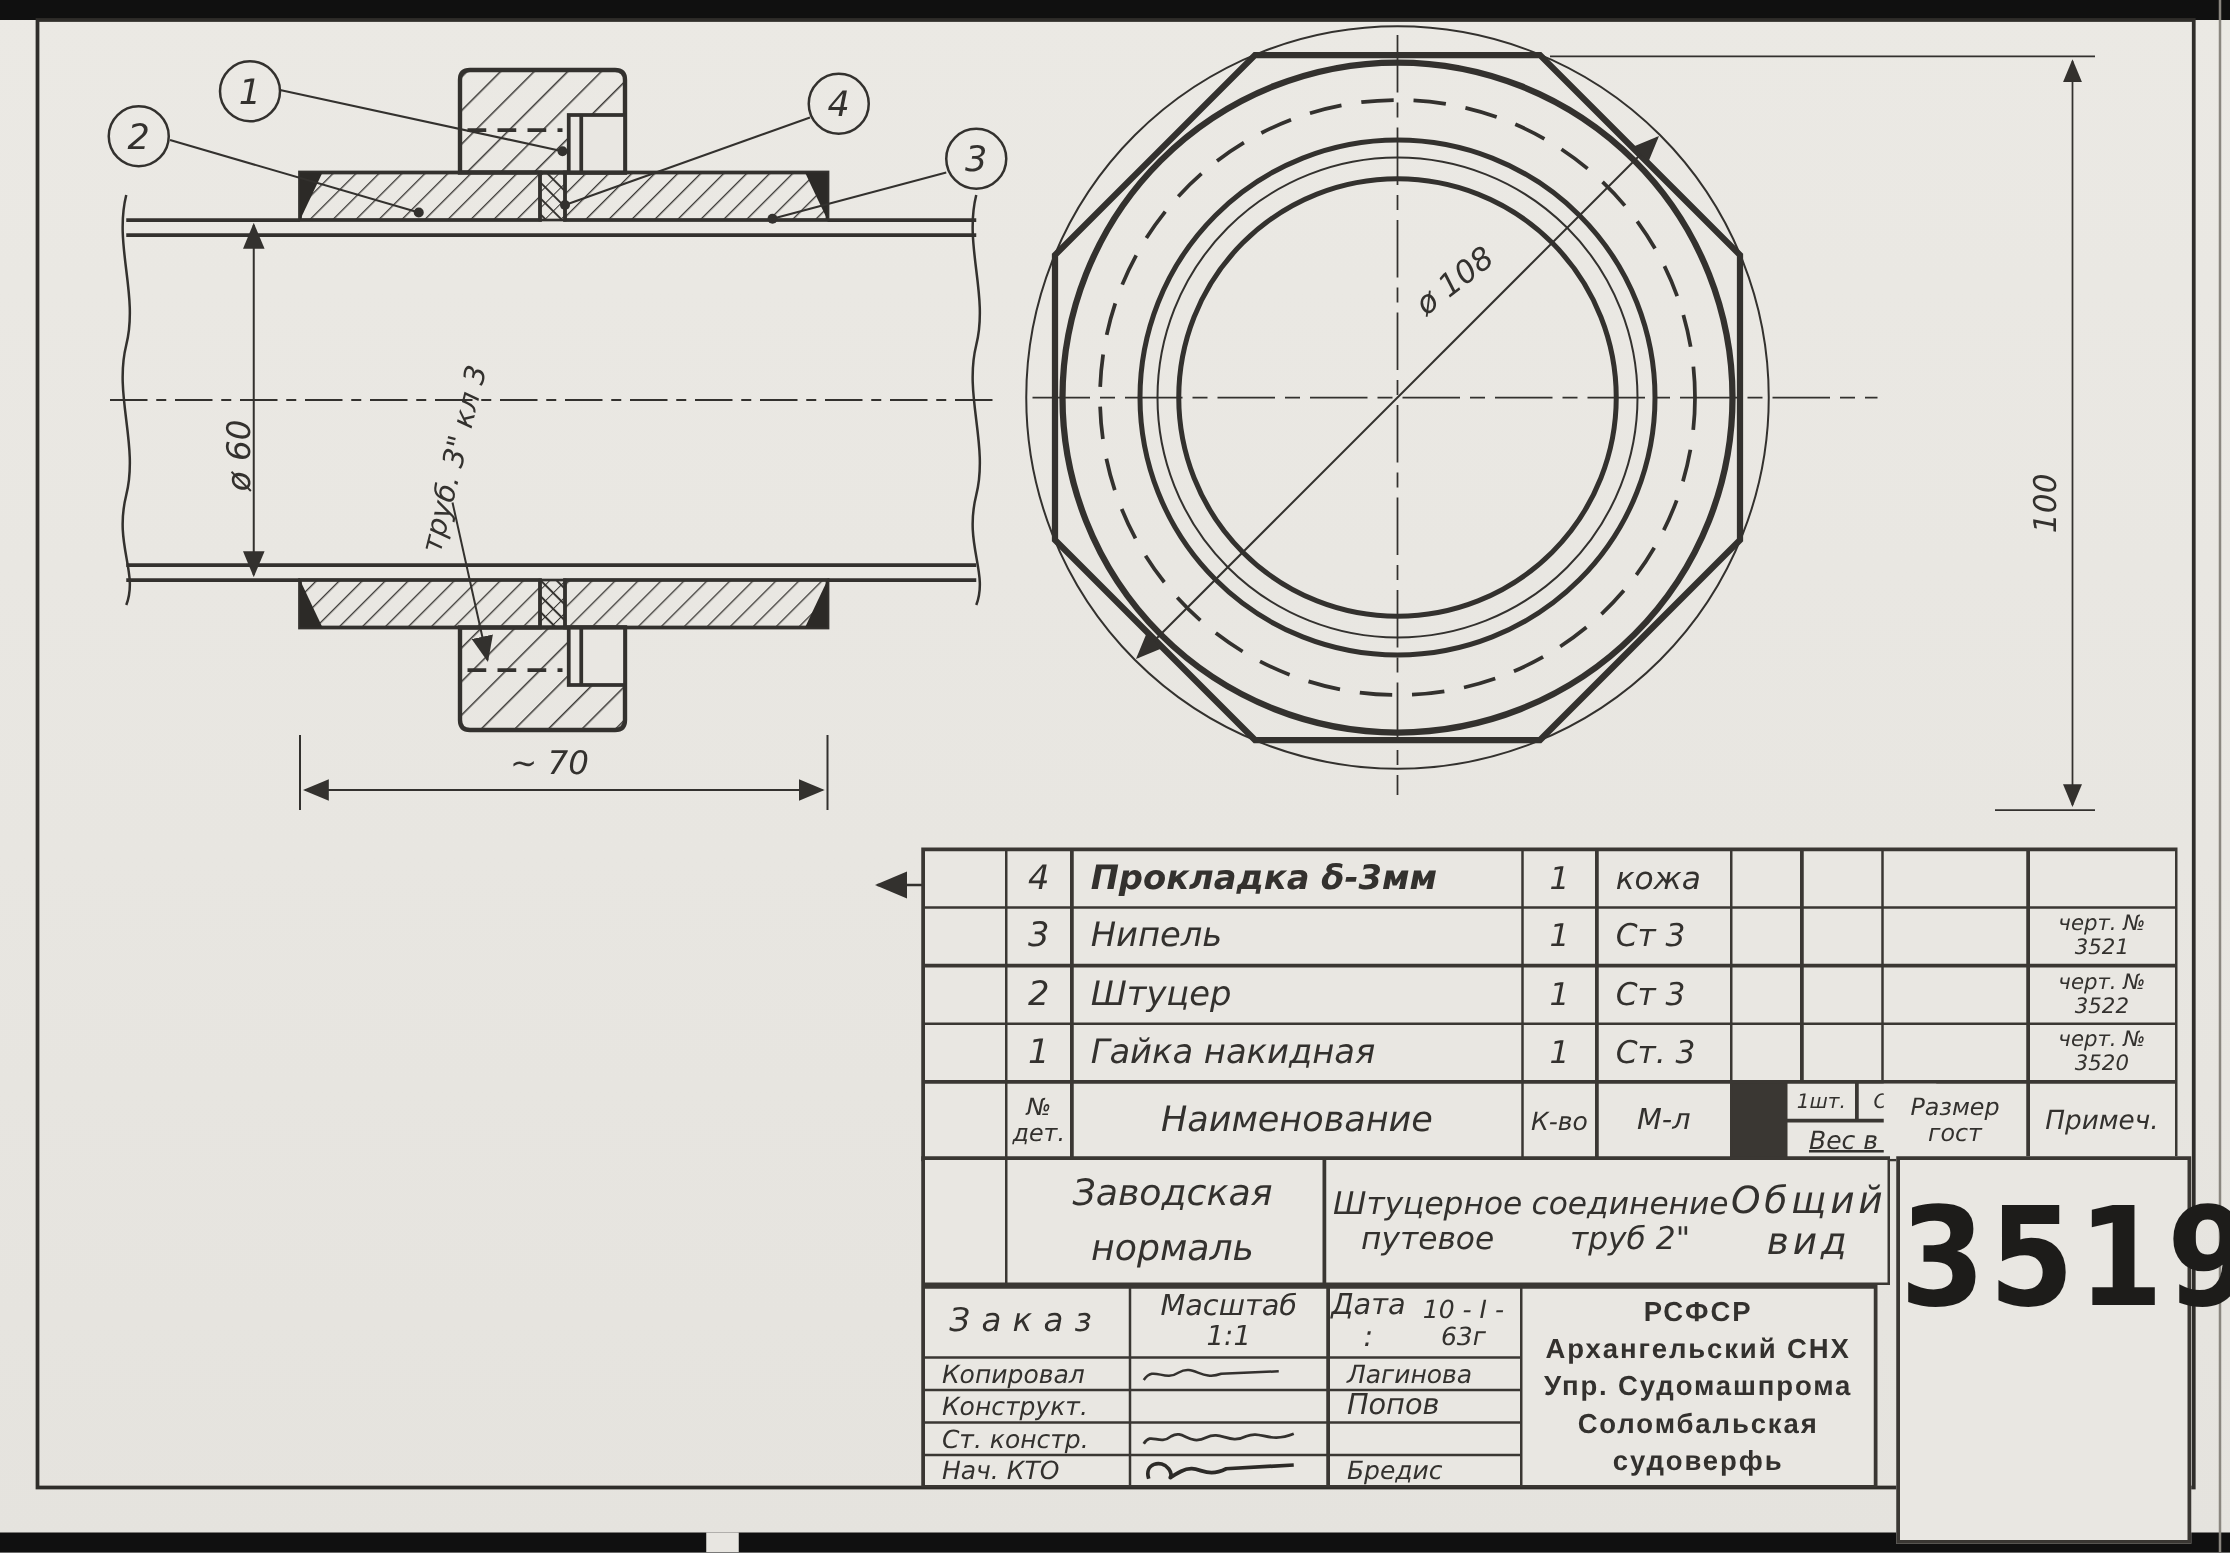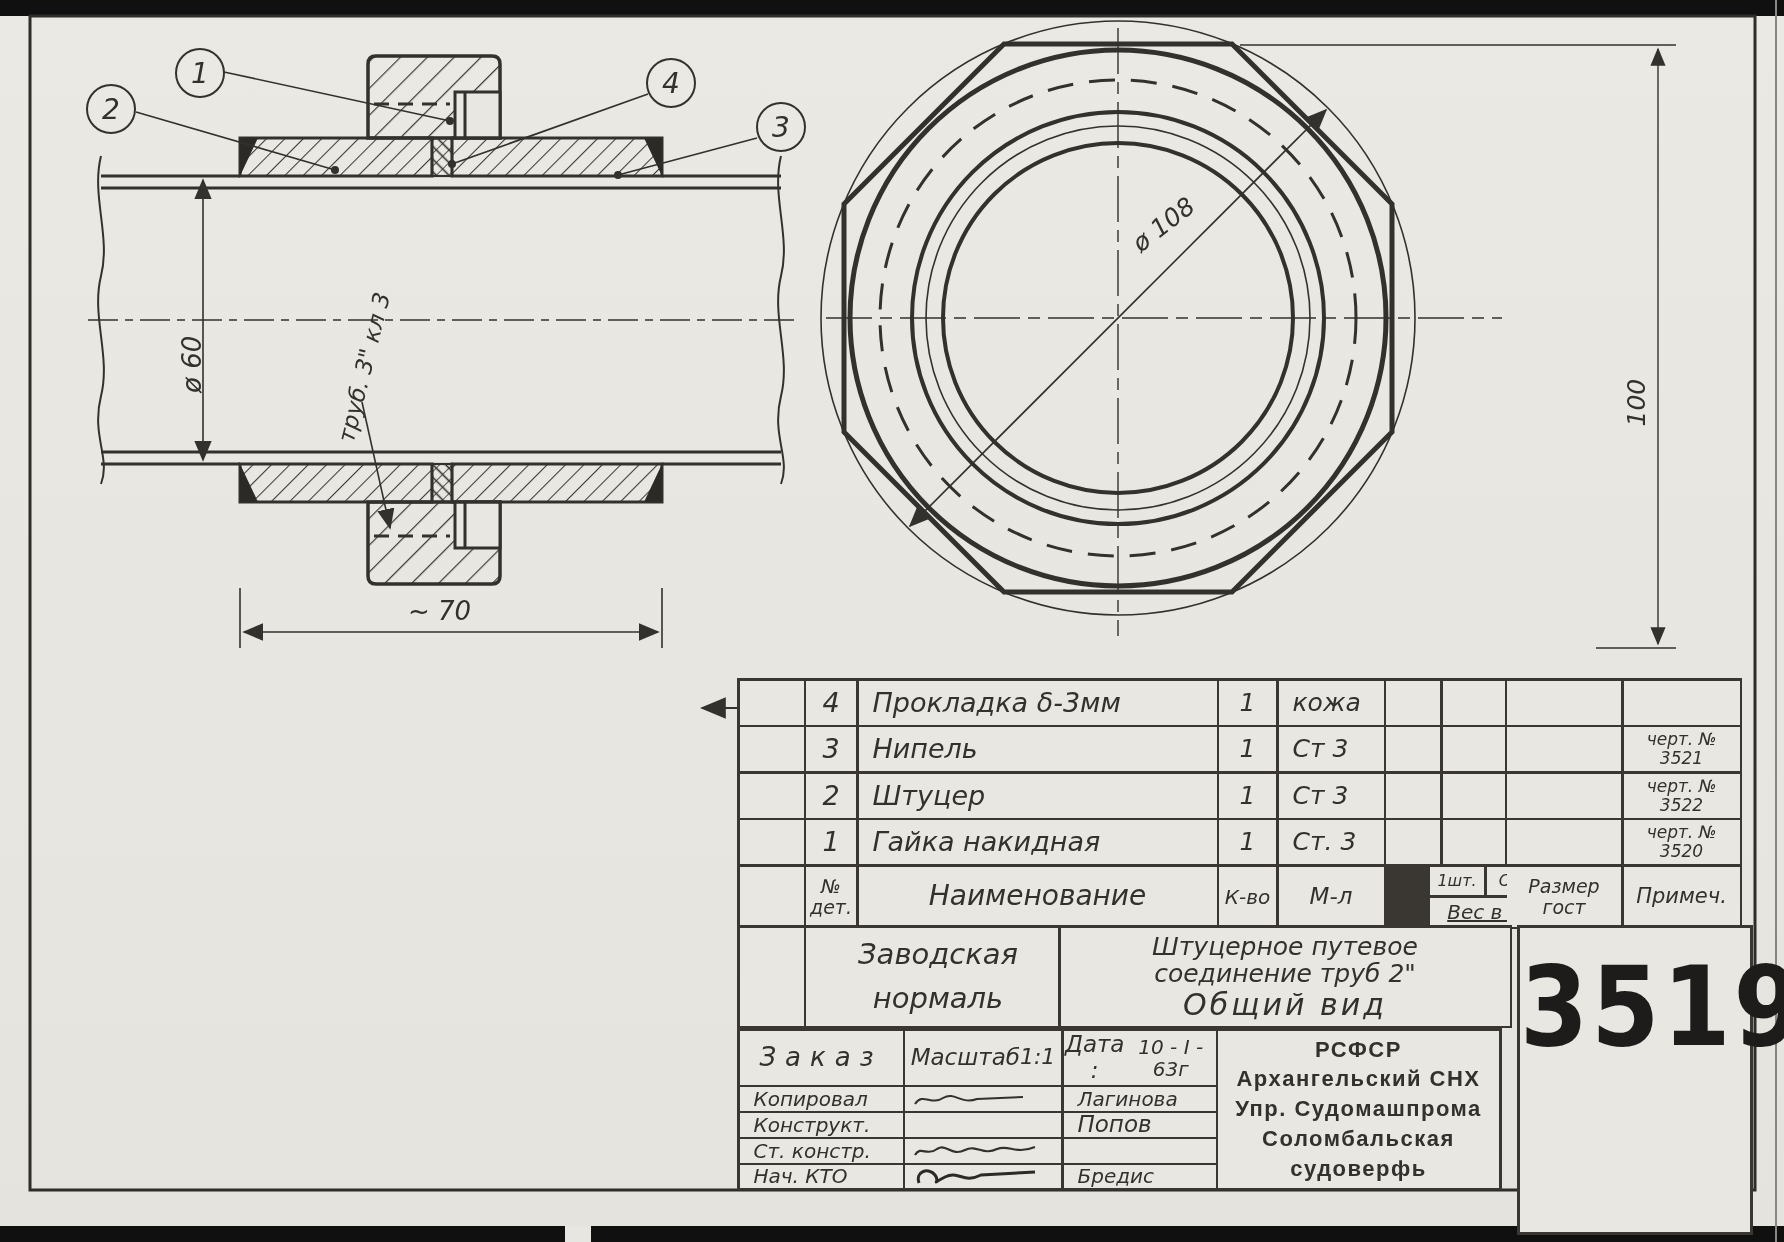--- a/index.html
+++ b/index.html
@@ -153,21 +153,21 @@
   <div class="lbl" style="left:132px;top:318px;width:120px;font-size:26px;transform:rotate(-90deg);transform-origin:center;">ø 60</div>
   <div class="lbl" style="left:262px;top:322px;width:220px;font-size:23px;transform:rotate(-76deg);transform-origin:center;">труб. 3"  кл 3</div>
   <div class="lbl" style="left:408px;top:596px;font-size:26px;">~ 70</div>
   <div class="lbl" style="left:1128px;top:210px;font-size:25px;transform:rotate(-38deg);">ø 108</div>
   <div class="lbl" style="left:1596px;top:372px;width:80px;font-size:25px;transform:rotate(-90deg);transform-origin:center;">100</div>
 
   <div id="parts" class="grid">
 
     <div class="pc"></div>
     <div class="pc hand" style="font-size:27px;">4</div>
-    <div class="pc hand left" style="font-size:27px;">Прокладка  δ-3мм</div>
+    <div class="pc hand left" style="font-size:27px;font-weight:bold;">Прокладка  δ-3мм</div>
     <div class="pc hand" style="font-size:25px;">1</div>
     <div class="pc hand left" style="font-size:25px;">кожа</div>
     <div class="pc"></div>
     <div class="pc"></div>
     <div class="pc"></div>
     <div class="pc hand ml" style="font-size:17px;"></div>
 
     <div class="pc"></div>
     <div class="pc hand" style="font-size:27px;">3</div>
     <div class="pc hand left" style="font-size:27px;">Нипель</div>
@@ -214,30 +214,30 @@
     </div>
     <div class="pc hand ml" style="font-size:19px;">Размер
 гост</div>
     <div class="pc hand" style="font-size:21px;">Примеч.</div>
   </div>
 
   <div id="band" class="grid">
     <div class="pc"></div>
     <div class="pc hand ml" style="font-size:29px;line-height:1.5;padding-left:12px;">Заводская
 нормаль</div>
-    <div class="pc" style="flex-direction:column;">
+    <div class="pc" style="flex-direction:row;">
       <div class="hand" style="font-size:25px;">Штуцерное  путевое</div>
       <div class="hand" style="font-size:25px;">соединение  труб 2"</div>
       <div class="hand" style="font-size:30px;letter-spacing:3px;">Общий  вид</div>
     </div>
   </div>
 
   <div id="bottom" class="grid">
     <div class="pc hand" style="font-size:26px;letter-spacing:9px;">Заказ</div>
-    <div class="pc" style="flex-direction:row;">
+    <div class="pc" style="flex-direction:column;">
       <div class="hand" style="font-size:23px;">Масштаб</div>
       <div class="hand" style="font-size:22px;">1:1</div>
     </div>
     <div class="pc" style="flex-direction:row;">
       <div class="hand" style="font-size:23px;">Дата :</div>
       <div class="hand" style="font-size:20px;">10 - I - 63г</div>
     </div>
     <div class="pc orgbox ml" style="grid-column:4;grid-row:1/6;">РСФСР
 Архангельский СНХ
 Упр. Судомашпрома

